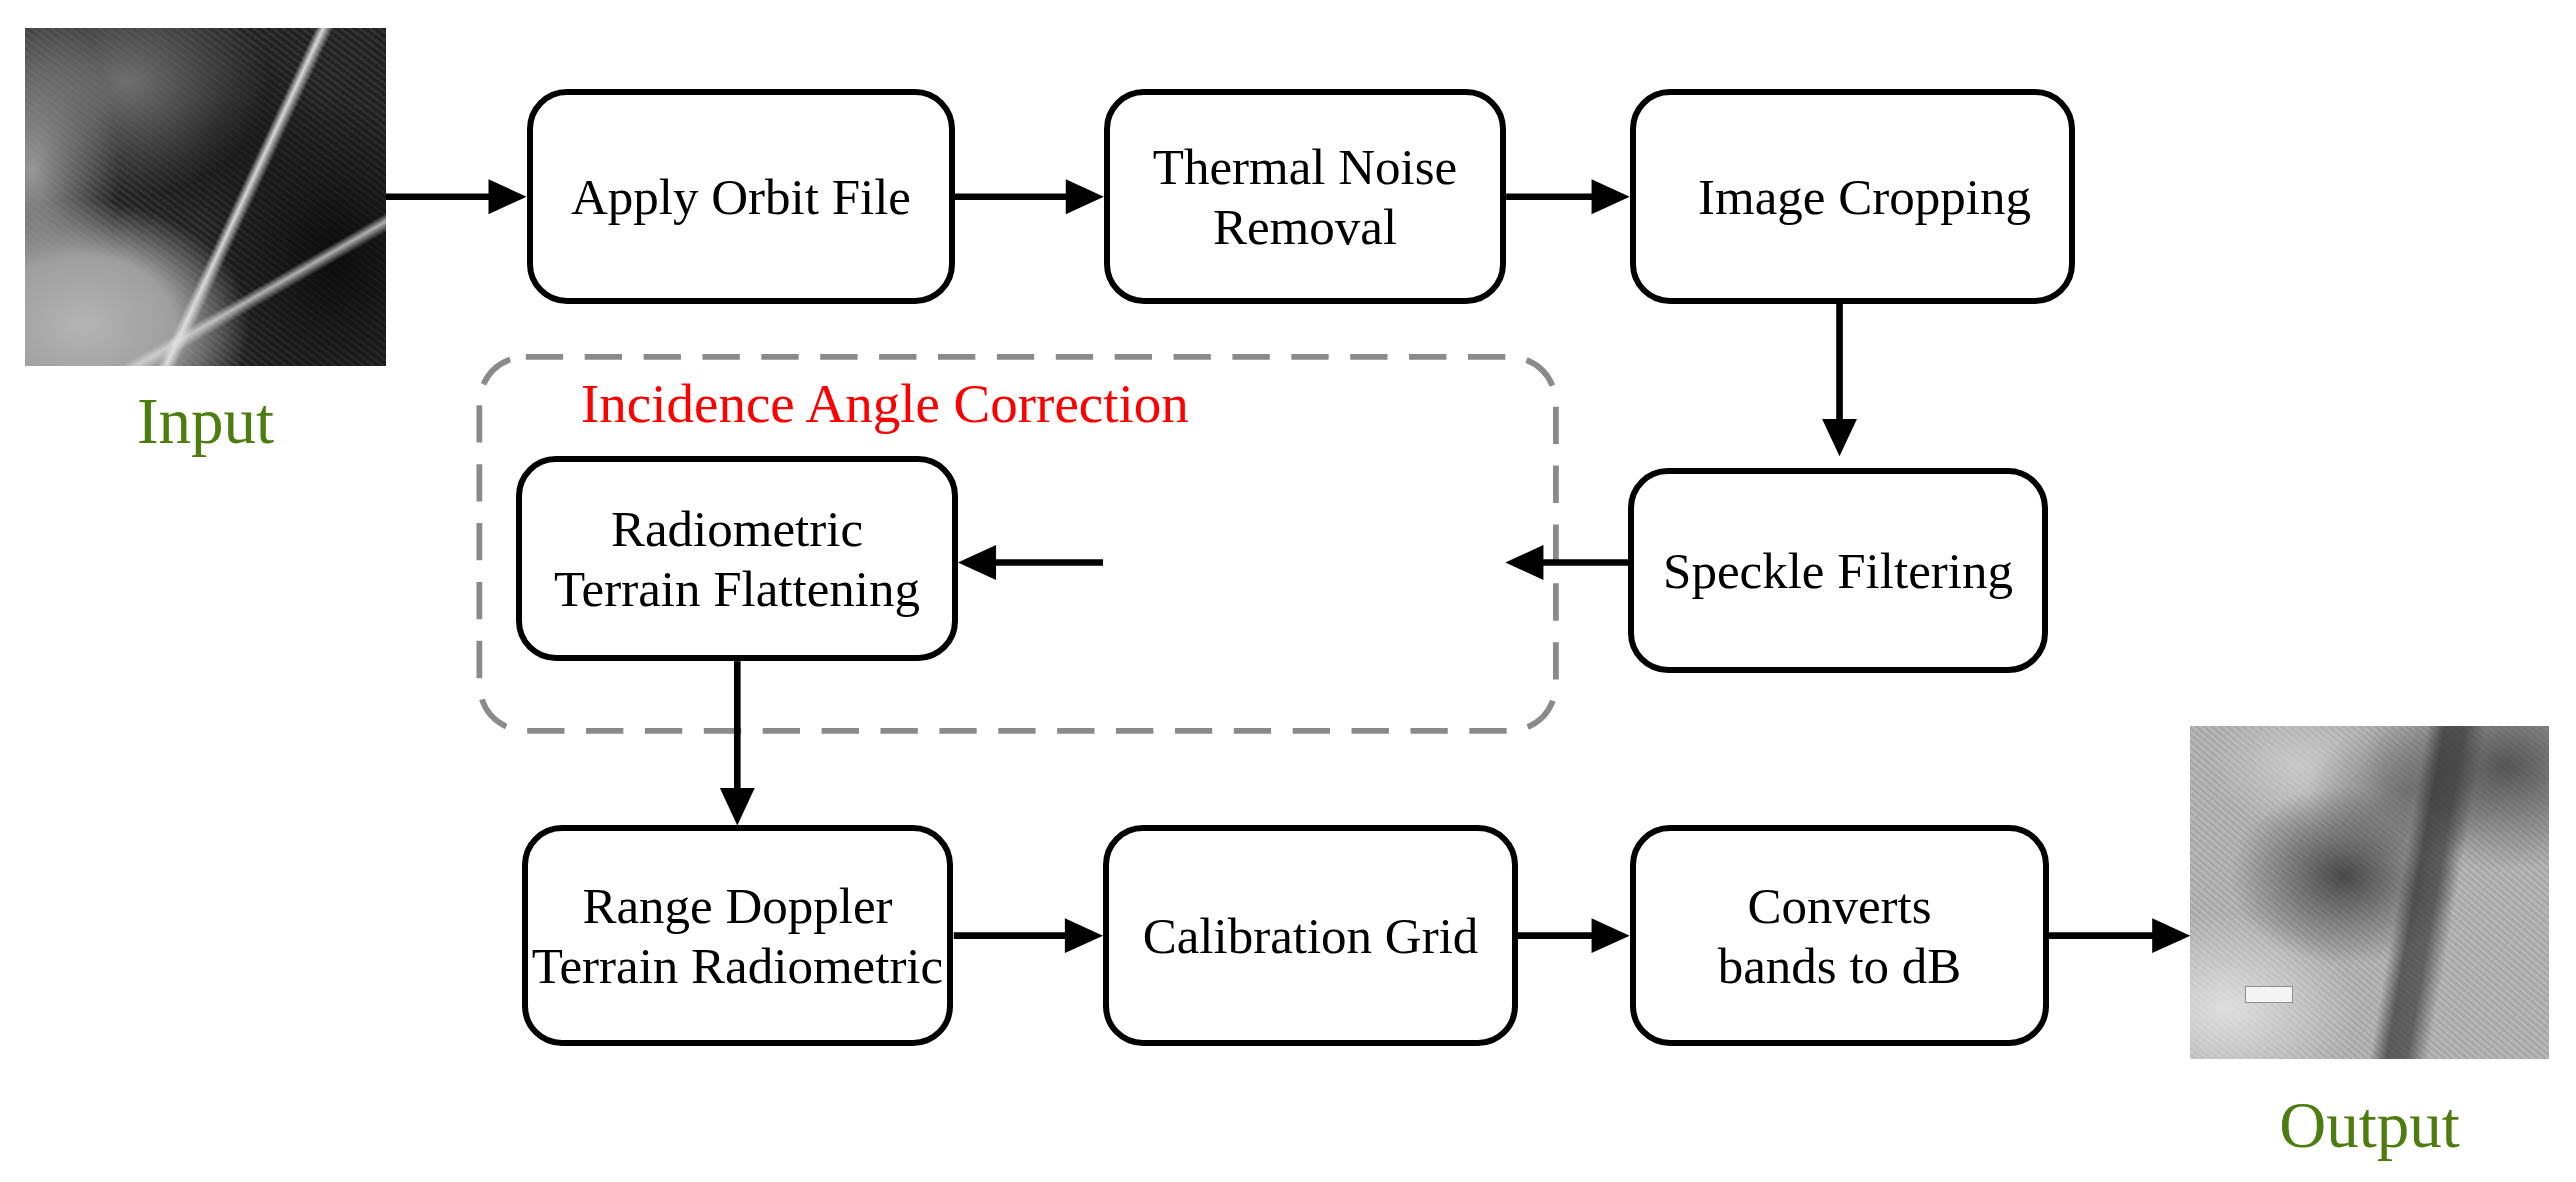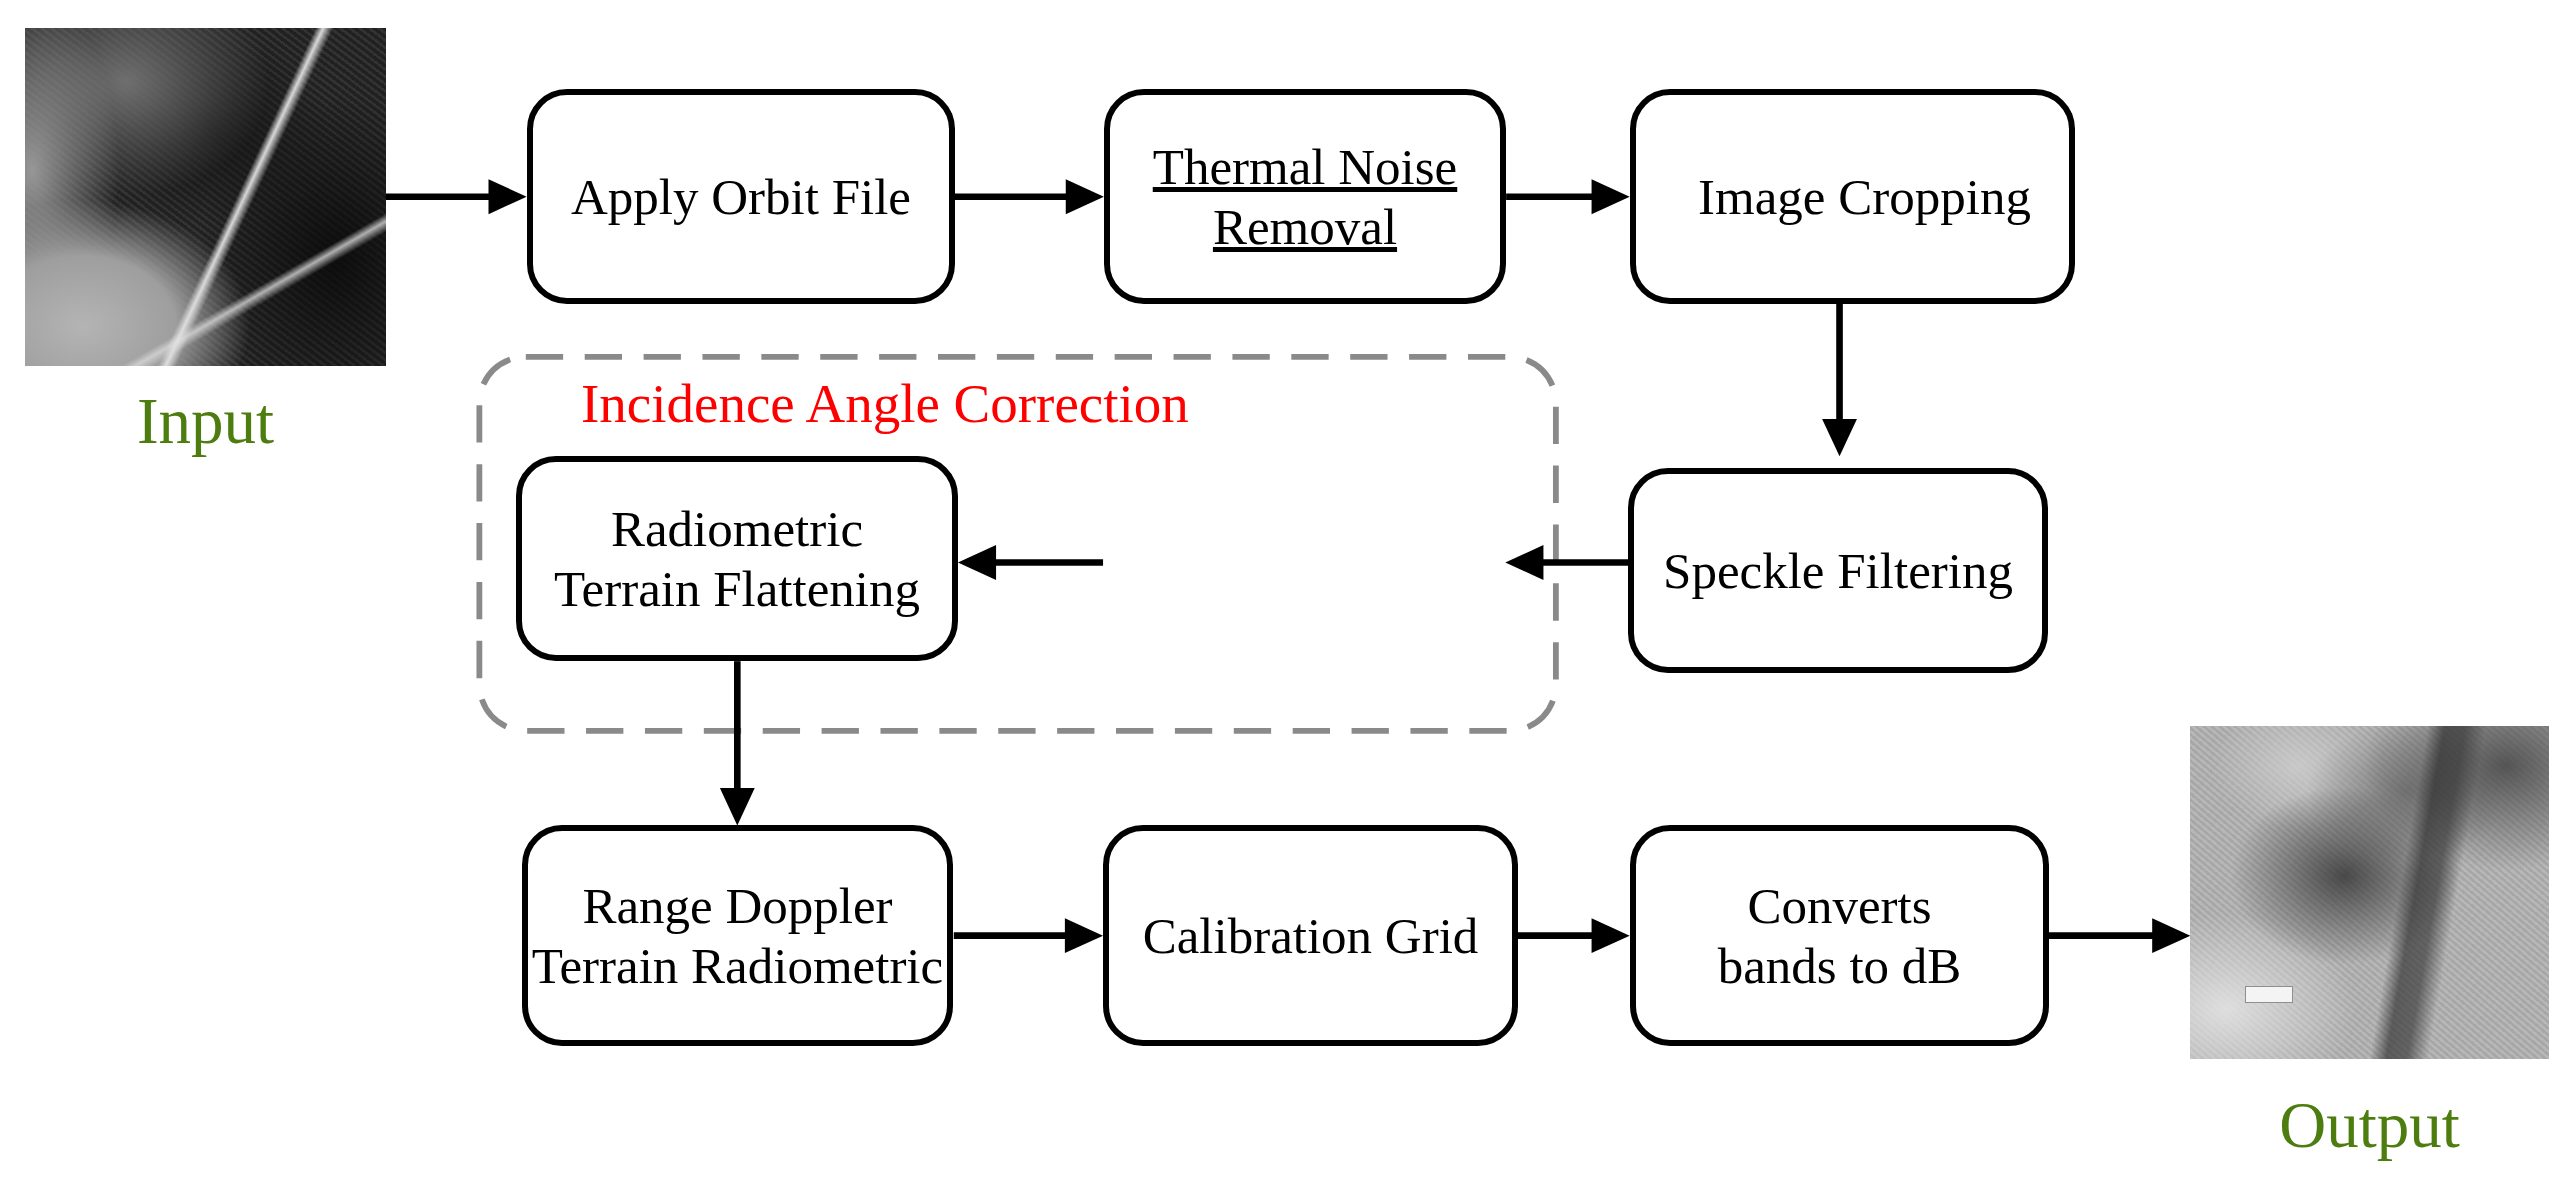--- a/index.html
+++ b/index.html
@@ -49,21 +49,21 @@
     display: flex;
     flex-direction: column;
     align-items: center;
     justify-content: center;
     text-align: center;
     font-size: 51px;
     line-height: 60px;
     color: #000;
   }
   #node-apply-orbit   { left: 527px;  top: 89px; width: 428px; height: 215px; }
-  #node-thermal       { left: 1104px; top: 89px; width: 402px; height: 215px; text-decoration: underline; }
+  #node-thermal       { left: 1104px; top: 89px; width: 402px; height: 215px; }
   #node-cropping      { left: 1630px; top: 89px; width: 445px; height: 215px; padding-left: 24px; }
   #node-speckle       { left: 1628px; top: 456px; width: 420px; height: 205px; margin-top: 12px; }
   #node-calibration   { left: 1103px; top: 456px; width: 402px; height: 205px; }
   #node-radiometric   { left: 516px;  top: 456px; width: 442px; height: 205px; }
   #node-rangedoppler  { left: 522px;  top: 825px; width: 431px; height: 221px; }
   #node-geolocation   { left: 1103px; top: 825px; width: 415px; height: 221px; }
   #node-converts      { left: 1630px; top: 825px; width: 419px; height: 221px; }
 
   .beta-row { white-space: nowrap; }
   .beta {

